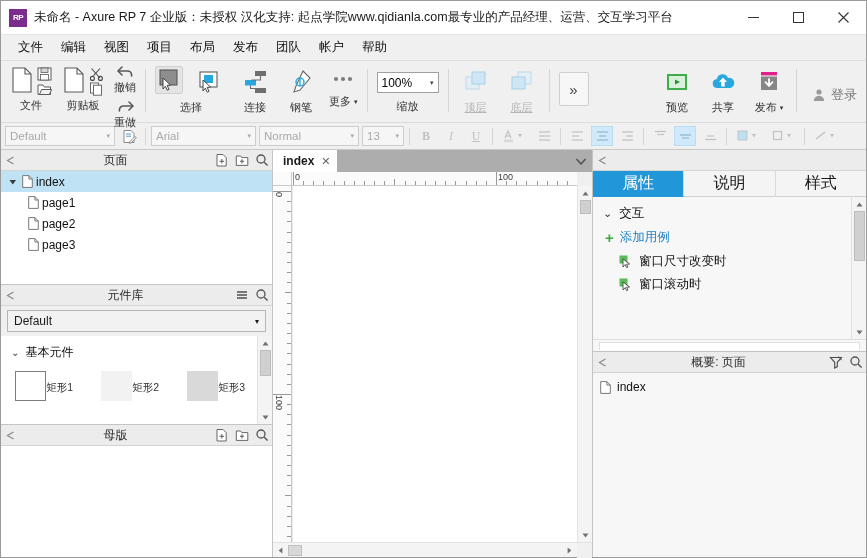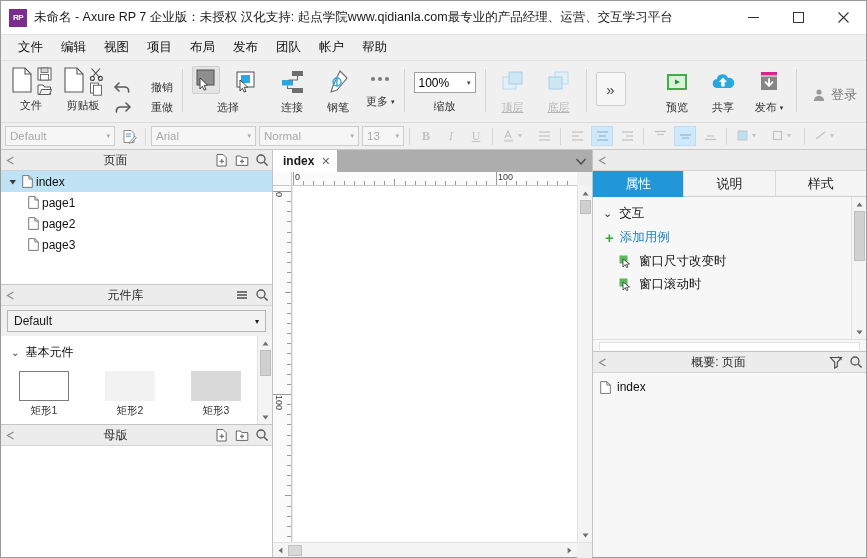--- a/index.html
+++ b/index.html
@@ -83,21 +83,21 @@
     margin: 6px 4px 10px 4px;
   }
   .ticon { display: flex; align-items: center; justify-content: center; }
   .btn-big {
     display: flex; flex-direction: column; align-items: center;
     padding: 2px 4px; border: 1px solid transparent; border-radius: 2px;
     min-width: 34px;
   }
   .btn-sel { background: #e4e4e4; border: 1px solid #cfcfcf; border-radius: 2px; }
   .stack-small { display: flex; flex-direction: column; gap: 1px; justify-content: center; padding-top: 1px; }
-  .undo-row { display: flex; align-items: center; gap: 20px; }
+  .undo-row { display: flex; align-items: center; gap: 2px; flex-direction: column; }
   .undo-lab { font-size: 11px; color: #333; }
 
   
   .zoom-combo {
     width: 62px; height: 21px; background: #fff;
     border: 1px solid #a0a0a0;
     display: flex; align-items: center;
     padding: 0 4px;
     font-size: 12px;
   }
@@ -198,21 +198,21 @@
     font-size: 12px; color: #1a1a1a;
   }
   .lib-select .caret { margin-left: auto; }
   .lib-scroll { flex: 1; background: #fff; position: relative; overflow: hidden; display: flex; }
   .lib-inner { flex: 1; padding: 6px 0 0 0; }
   .lib-group-hdr {
     display: flex; align-items: center; gap: 6px;
     padding: 2px 0 6px 10px; font-size: 12px; color: #111;
   }
   .wgrid { display: flex; padding: 4px 0 0 14px; gap: 28px; }
-  .wcell { width: 58px; display: flex; flex-direction: column; align-items: center; }
+  .wcell { width: 58px; display: flex; flex-direction: row; align-items: center; }
   .wshape { width: 50px; height: 30px; }
   .wshape.r1 { background: #ffffff; border: 1px solid #7d7d7d; }
   .wshape.r2 { background: #f2f2f2; }
   .wshape.r3 { background: #d9d9d9; }
   .wlabel { font-size: 10.5px; color: #333; margin-top: 3px; white-space: nowrap; }
 
   .masters-pane { flex: 1; }
 
   
   .vscroll {
@@ -317,21 +317,21 @@
   .right-col {
     width: 274px; min-width: 274px;
     display: flex; flex-direction: column;
     background: #f0f0f0;
     border-left: 1px solid #c4c4c4;
   }
   .insp-pane { height: 202px; min-height: 202px; display: flex; flex-direction: column; border-bottom: 1px solid #c4c4c4; }
   .insp-tabs { display: flex; height: 26px; min-height: 26px; background: #f4f4f4; }
   .insp-tab {
     flex: 1; display: flex; align-items: center; justify-content: center;
-    font-size: 13px; color: #1a1a1a;
+    font-size: 16px; color: #1a1a1a;
     border-right: 1px solid #dadada; border-bottom: 1px solid #d0d0d0;
     background: #f4f4f4;
   }
   .insp-tab.active {
     background: #2196d8; color: #ffffff; border-bottom-color: #2196d8;
   }
   .insp-tab:last-child { border-right: none; }
   .insp-body { flex: 1; background: #f7f7f7; display: flex; min-height: 0; }
   .insp-inner { flex: 1; overflow: hidden; padding-top: 4px; }
   .sect-hdr {

